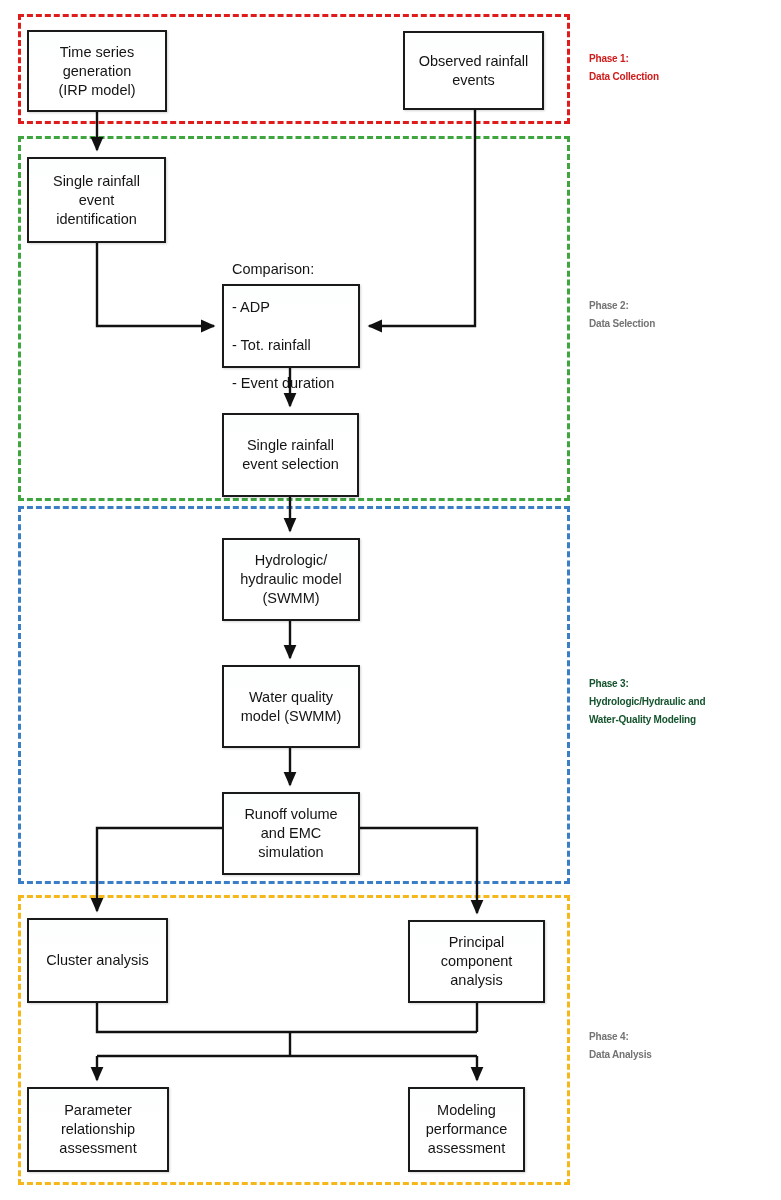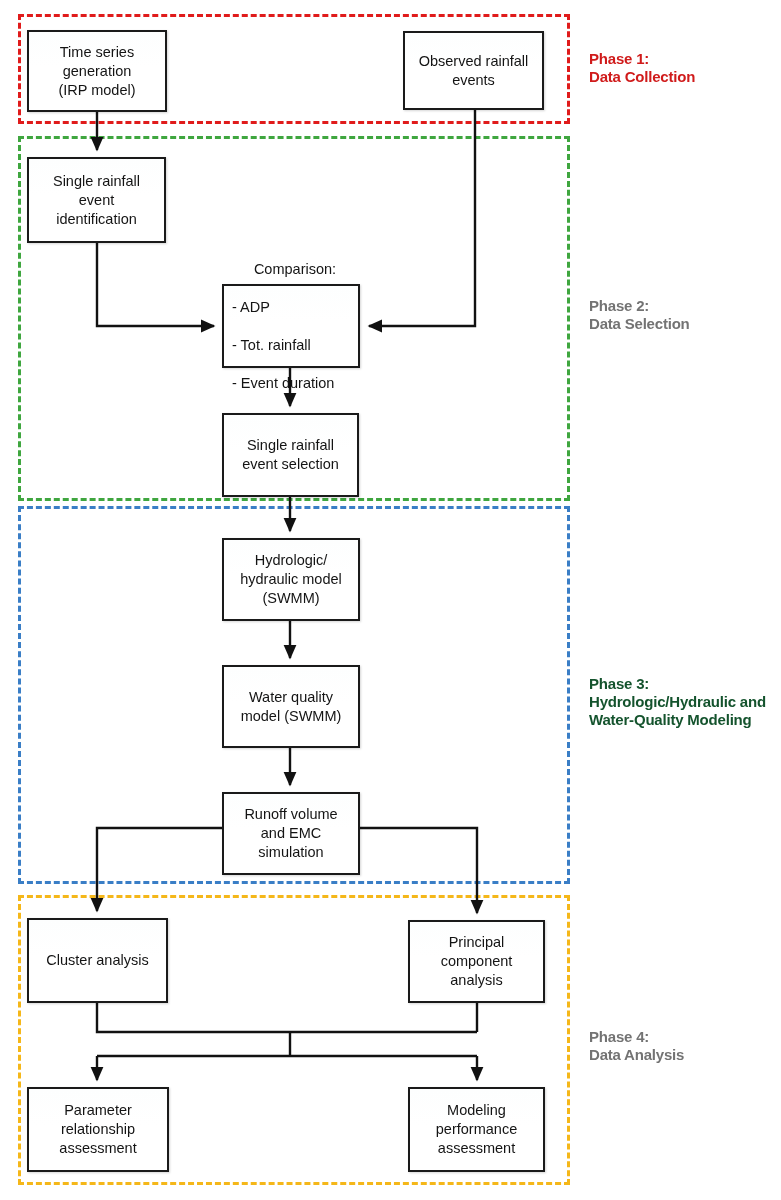--- a/index.html
+++ b/index.html
@@ -26,21 +26,21 @@
   }
   #phase1-box { left: 18px;  top: 14px;   width: 552px; height: 110px; border-color: #e01b1b; }
   #phase2-box { left: 18px;  top: 136px;  width: 552px; height: 365px; border-color: #3fa63f; }
   #phase3-box { left: 18px;  top: 506px;  width: 552px; height: 378px; border-color: #3a7ec6; }
   #phase4-box { left: 18px;  top: 895px;  width: 552px; height: 290px; border-color: #f5b719; }
 
   
   .phase-label {
     position: absolute;
     font-weight: bold;
-    font-size: 15px;
+    font-size: 10px;
     line-height: 18px;
     letter-spacing: -0.2px;
     white-space: pre-line;
   }
   #phase1-label { left: 589px; top: 50px;  color: #d01b1b; }
   #phase2-label { left: 589px; top: 297px; color: #737373; }
   #phase3-label { left: 589px; top: 675px; color: #14532d; }
   #phase4-label { left: 589px; top: 1028px; color: #737373; }
 
   
@@ -58,34 +58,34 @@
     color: #141414;
     white-space: pre-line;
     box-shadow: 1px 1px 2px rgba(0,0,0,0.16);
   }
   .node.left-align {
     text-align: left;
     justify-content: flex-start;
     padding-left: 8px;
   }
   .node .stack { width: 100%; }
-  .node .stack .centered { text-align: center; }
+  .node .stack .centered { text-align: left; }
 
   #n-timeseries   { left: 27px;  top: 30px;   width: 140px; height: 82px; }
   #n-observed     { left: 403px; top: 31px;   width: 141px; height: 79px; }
   #n-identify     { left: 27px;  top: 157px;  width: 139px; height: 86px; }
   #n-comparison   { left: 222px; top: 284px;  width: 138px; height: 84px; }
   #n-selection    { left: 222px; top: 413px;  width: 137px; height: 84px; }
   #n-hydro        { left: 222px; top: 538px;  width: 138px; height: 83px; }
   #n-waterquality { left: 222px; top: 665px;  width: 138px; height: 83px; }
   #n-runoff       { left: 222px; top: 792px;  width: 138px; height: 83px; }
   #n-cluster      { left: 27px;  top: 918px;  width: 141px; height: 85px; }
   #n-pca          { left: 408px; top: 920px;  width: 137px; height: 83px; }
   #n-parameter    { left: 27px;  top: 1087px; width: 142px; height: 85px; }
-  #n-modeling     { left: 408px; top: 1087px; width: 137px; height: 85px; }
+  #n-modeling     { left: 408px; top: 1087px; width: 117px; height: 85px; }
 
   
   #connectors {
     position: absolute;
     left: 0; top: 0;
     width: 781px; height: 1200px;
     pointer-events: none;
   }
 </style>
 </head>

